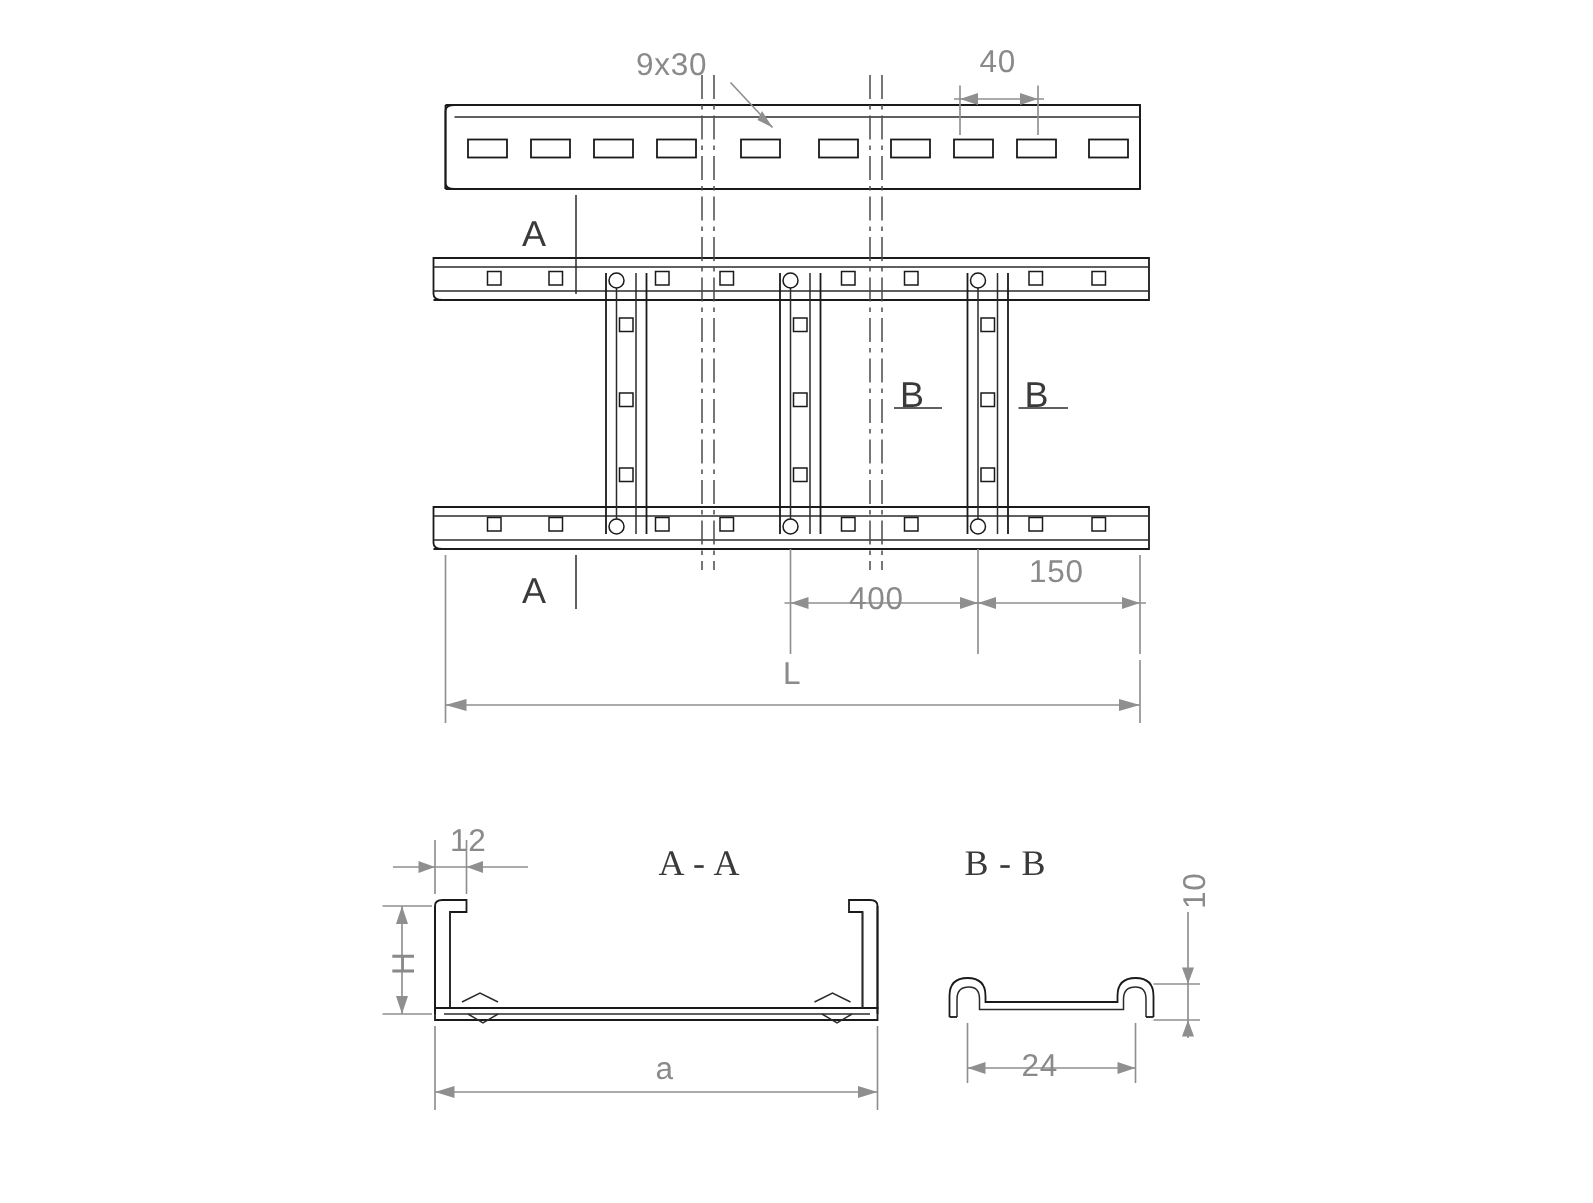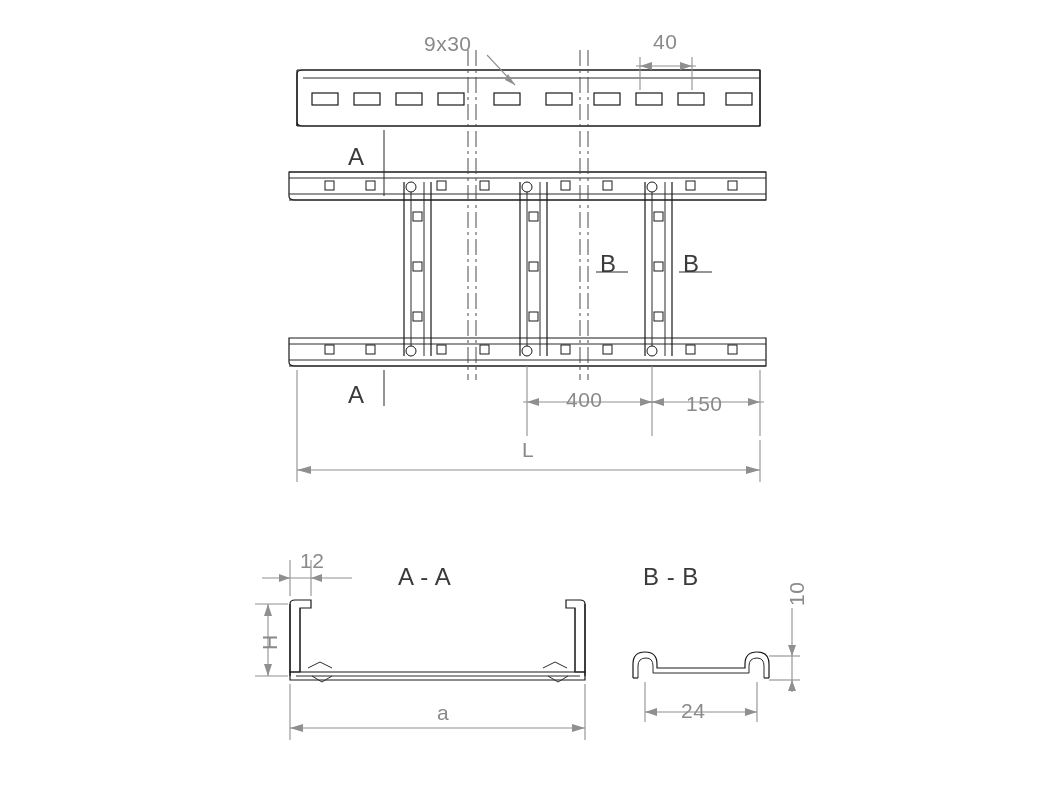--- a/index.html
+++ b/index.html
@@ -232,26 +232,26 @@
 
   <div class="lbl" style="left:424px;top:32px;">9x30</div>
   <div class="lbl" style="left:653px;top:30px;">40</div>
 
   <div class="lbl dark big" style="left:348px;top:143px;">A</div>
   <div class="lbl dark big" style="left:348px;top:381px;">A</div>
   <div class="lbl dark big" style="left:600px;top:250px;">B</div>
   <div class="lbl dark big" style="left:683px;top:250px;">B</div>
 
   <div class="lbl" style="left:566px;top:388px;">400</div>
-  <div class="lbl" style="left:686px;top:392px;">150</div>
+  <div class="lbl" style="left:686px;top:370px;">150</div>
   <div class="lbl" style="left:522px;top:438px;">L</div>
 
   <div class="lbl" style="left:300px;top:549px;">12</div>
   <div class="lbl rot" style="left:258px;top:650px;">H</div>
   <div class="lbl" style="left:437px;top:701px;">a</div>
 
-  <div class="lbl dark big" style="left:398px;top:563px;">A - A</div>
-  <div class="lbl dark big" style="left:643px;top:563px;">B - B</div>
+  <div class="lbl dark big" style="left:439px;top:563px;font-family:Liberation Serif, serif;">A - A</div>
+  <div class="lbl dark big" style="left:643px;top:563px;font-family:Liberation Serif, serif;">B - B</div>
 
   <div class="lbl rot" style="left:785px;top:606px;">10</div>
   <div class="lbl" style="left:681px;top:699px;">24</div>
 
 </div>
 
 </body></html>

